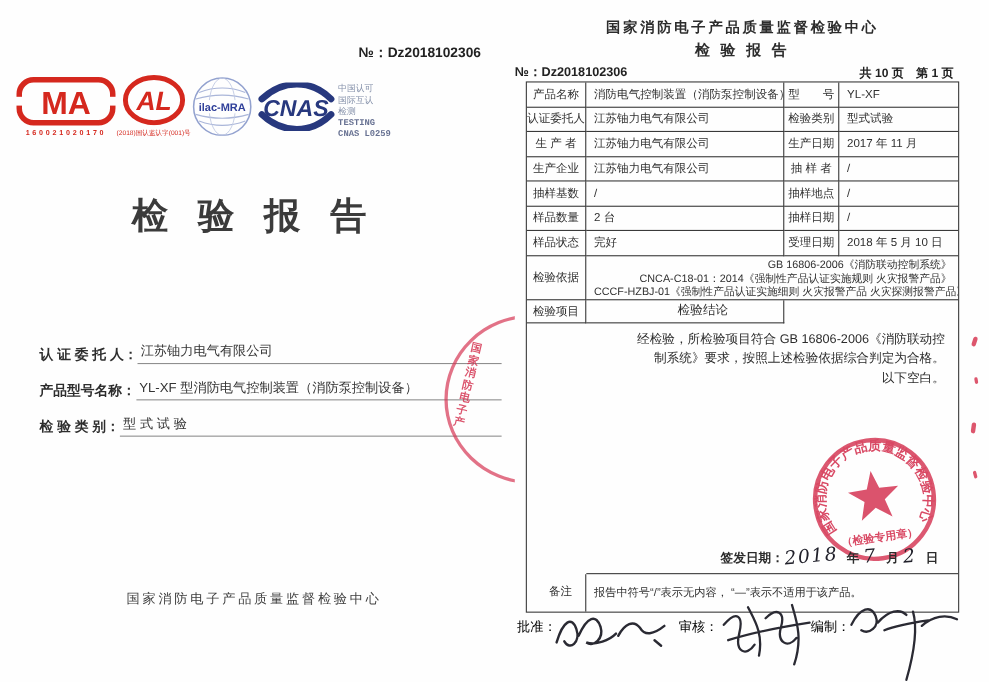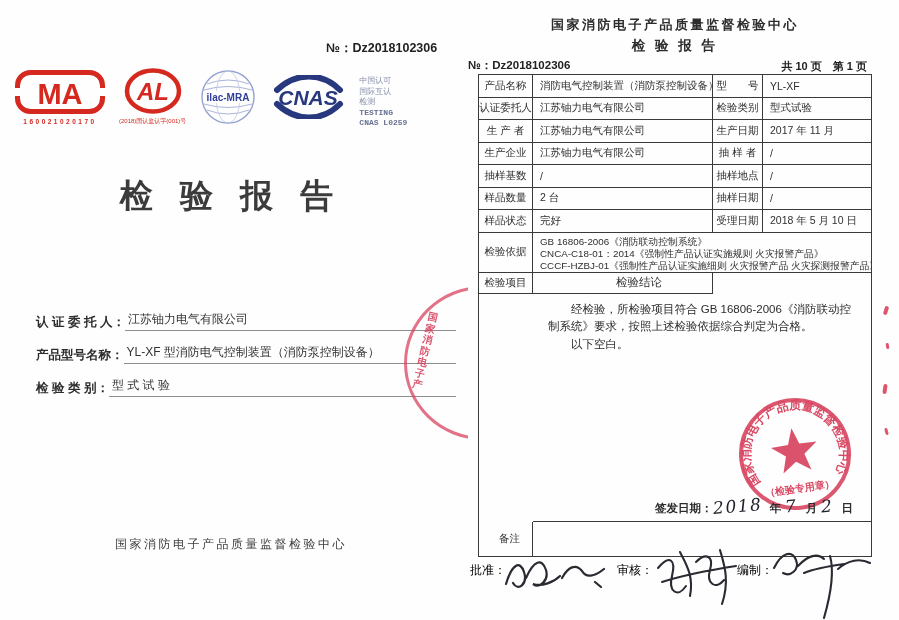--- a/index.html
+++ b/index.html
@@ -1,21 +1,21 @@
 <!DOCTYPE html>
 <html><head>
 <meta charset="utf-8">
 <style>
   html,body{margin:0;padding:0;background:#ffffff;}
   .canvas{position:relative;width:899px;height:620px;background:#fefefe;overflow:hidden;
           font-family:"Liberation Sans","DejaVu Sans",sans-serif;color:#333;}
   
   .page-left{position:absolute;left:0;top:0;width:468px;height:620px;overflow:hidden;}
   .no-left{position:absolute;left:326px;top:40px;font-size:12.5px;font-weight:bold;color:#222;white-space:nowrap;}
-  .logos{position:absolute;left:14px;top:66px;display:flex;align-items:center;gap:13px;}
+  .logos{position:absolute;left:14px;top:66px;display:flex;align-items:center;}
   .logo-col{display:flex;flex-direction:column;align-items:center;gap:3px;}
   .cma-num{font-size:6.5px;color:#d5281e;letter-spacing:2.5px;font-weight:bold;white-space:nowrap;}
   .cal-cap{font-size:6px;color:#d5281e;white-space:nowrap;}
   .accred{font-size:8px;line-height:10.5px;color:#8591aa;align-self:flex-start;padding-top:10px;}
   .accred .b{font-weight:bold;color:#677192;font-family:Liberation Mono, monospace;}
   .title-left{position:absolute;left:0;width:462px;top:174px;text-align:center;font-size:33px;font-weight:bold;
               letter-spacing:9px;color:#3b3b3b;}
   .fields{position:absolute;left:36px;top:303px;width:420px;}
   .field{display:flex;align-items:flex-end;margin-bottom:15px;height:18px;margin-top:10px;}
   .field-label{font-weight:bold;font-size:12.5px;white-space:nowrap;color:#2d2d2d;}
@@ -34,21 +34,21 @@
            letter-spacing:3px;color:#2c2c2c;}
   .r-no{position:absolute;left:8px;top:58px;font-weight:bold;font-size:11.5px;color:#222;}
   .r-pag{position:absolute;right:32px;top:59px;font-weight:bold;font-size:11px;color:#222;}
   .tbl{position:absolute;left:18px;top:74px;width:392px;border:1.6px solid #3a3a3a;display:grid;
        grid-template-columns:54px 180px 50px 1fr;
        grid-template-rows:repeat(7,22.5px) 40px 21px 228px 34px;
        font-size:10.5px;color:#2f2f2f;background:transparent;}
   .c{border-right:1px solid #3a3a3a;border-bottom:1px solid #3a3a3a;display:flex;align-items:center;overflow:hidden;}
   .lab{justify-content:center;text-align:center;white-space:nowrap;}
   .val{padding-left:7px;white-space:nowrap;}
-  .ec{border-right:none;}
+  .ec{border-right:none;text-align:right;}
   .er{border-bottom:none;}
   .span3{grid-column:2/5;}
   .basis-val{display:block;padding:3px 6px 0 7px;font-size:9.8px;line-height:12.2px;white-space:nowrap;}
   .concl{position:relative;display:block;padding:0;}
   .concl-text{padding:7px 12px 0 15px;font-size:11.5px;line-height:17.5px;color:#2c2c2c;}
   .concl-text p{margin:0;text-indent:2em;}
   .v-wrap{width:13px;margin:0 auto;word-break:break-all;text-align:center;}
   .lh-c{line-height:33px;font-size:11.5px;}
   .lh-r{line-height:15px;font-size:10.5px;}
   .stamp2{position:absolute;left:202px;top:100px;transform:rotate(-8deg);opacity:.9;}
@@ -223,20 +223,21 @@
           <span class="hw">7</span>
           <span class="sd-u">月</span>
           <span class="hw">2</span>
           <span class="sd-u">日</span>
         </div>
       </div>
 
       <div class="c lab er">
         <div class="v-wrap lh-r">备注</div>
       </div>
+      <div class="c span3 ec er val remark-val">报告中符号“/”表示无内容， “—”表示不适用于该产品。</div>
     </div>
 
     <div class="signoff-label" style="left:10px;">批准：</div>
     <div class="signoff-label" style="left:157px;">审核：</div>
     <div class="signoff-label" style="left:277px;">编制：</div>
 
     <svg class="sig-svg" style="left:40px;top:548px;" width="112" height="58" viewBox="0 0 112 58">
       <path d="M6,36 C12,16 20,12 24,24 C28,36 18,44 13,35 M26,30 C34,12 42,10 46,22 C49,32 40,41 33,36 C42,39 54,34 60,28 M62,30 C68,19 76,15 82,23 C86,30 94,29 104,21 M95,34 l6,5" fill="none" stroke="#2a2a33" stroke-width="2.2" stroke-linecap="round"></path>
     </svg>
     <svg class="sig-svg" style="left:188px;top:544px;" width="108" height="74" viewBox="0 0 108 74">

